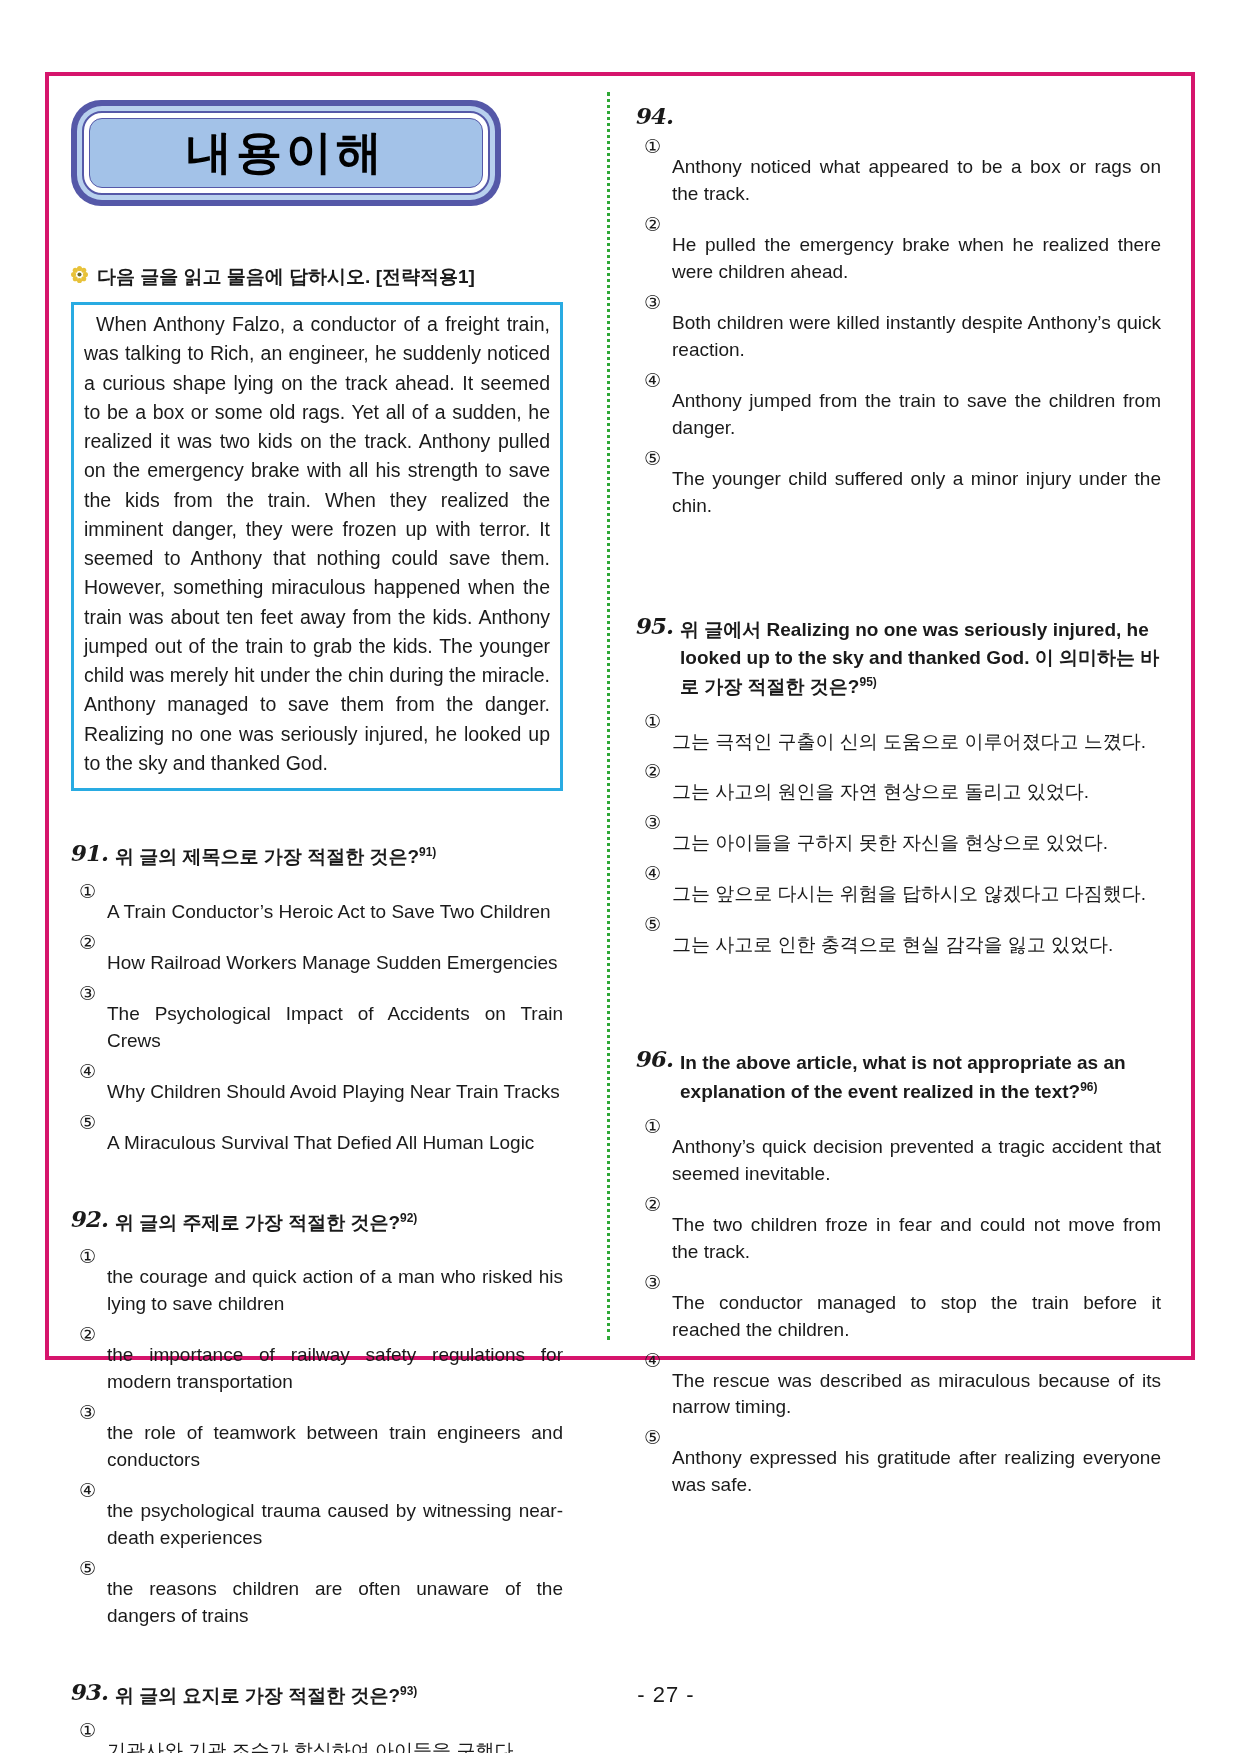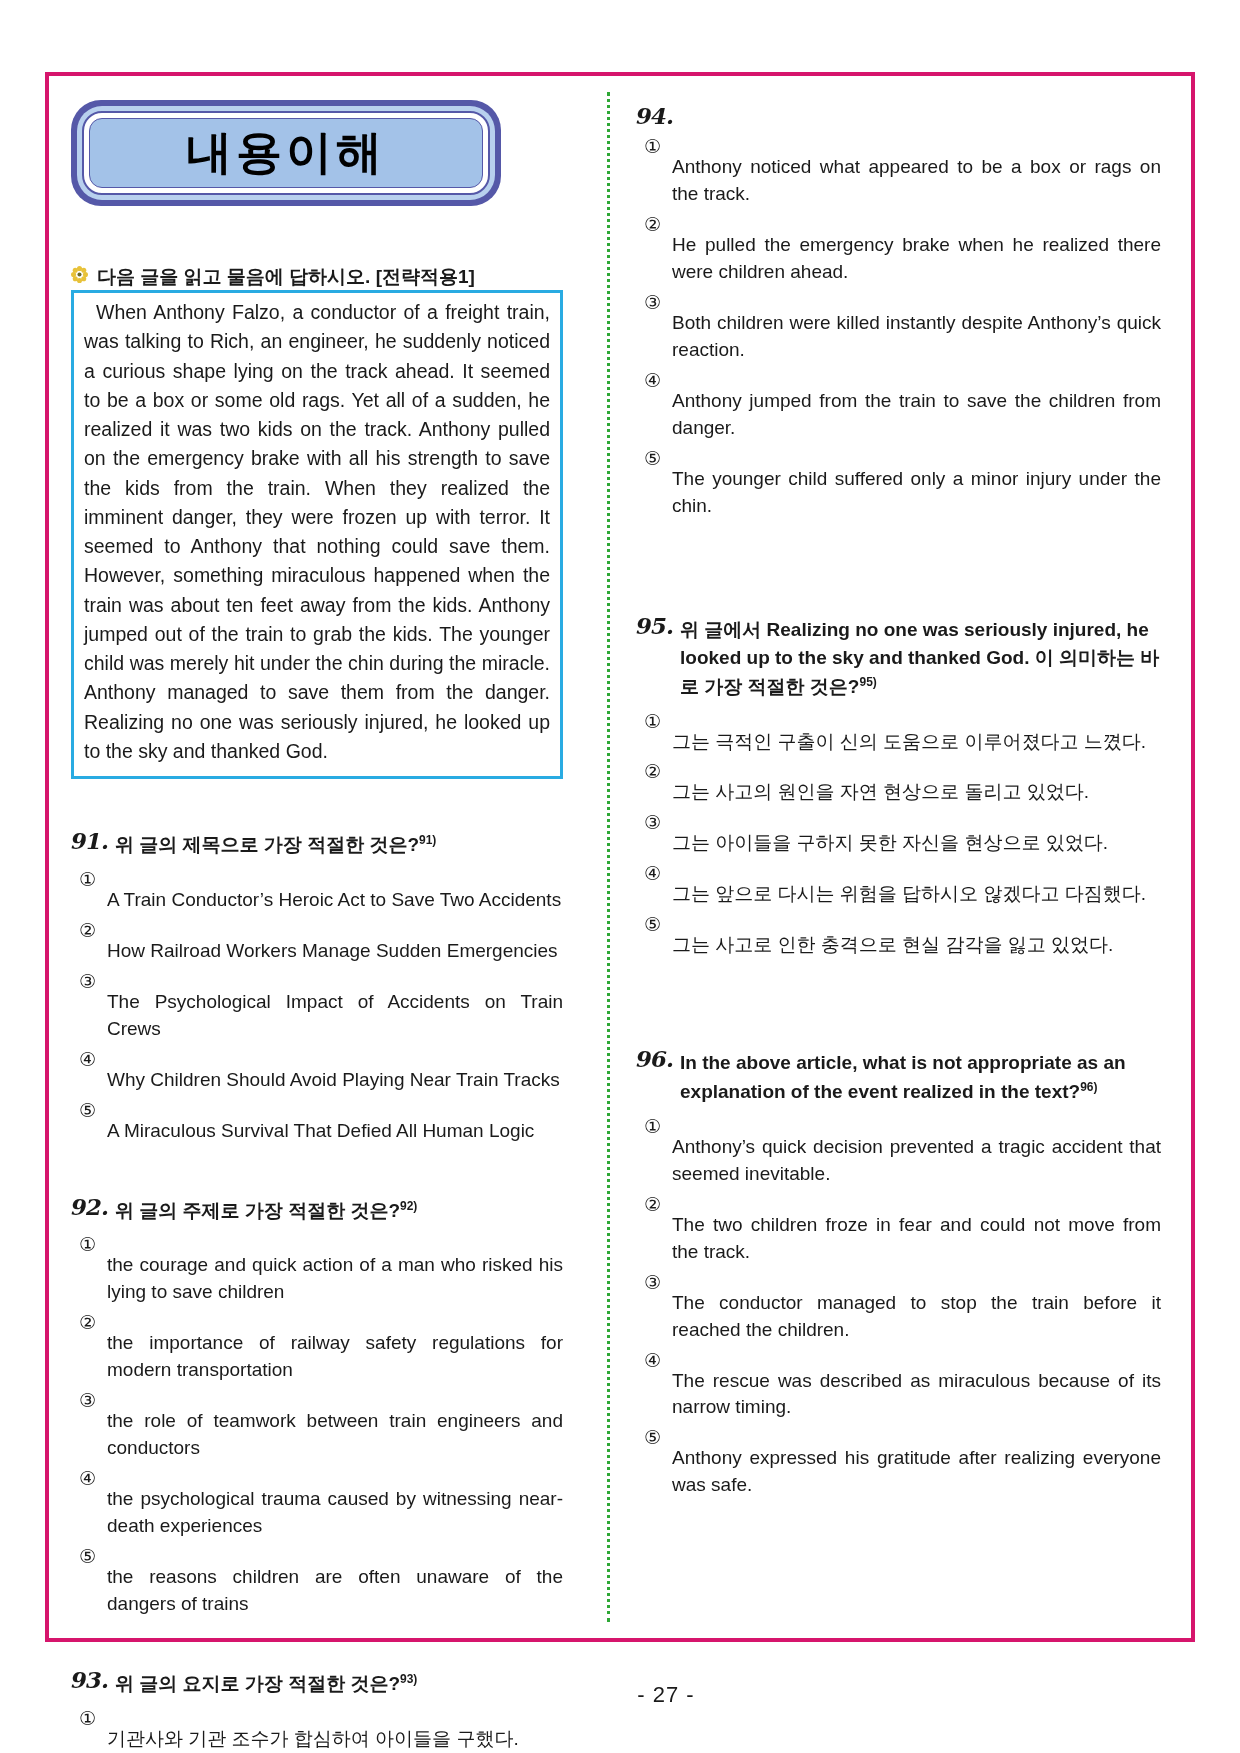--- a/index.html
+++ b/index.html
@@ -5,21 +5,21 @@
   * { box-sizing: border-box; }
   html,body { margin:0; padding:0; }
   body {
     width:1240px; height:1753px; position:relative;
     background:#ffffff; overflow:hidden;
     font-family:"Liberation Sans","DejaVu Sans",sans-serif;
     color:#1a1a1a;
   }
   .frame {
     position:absolute; left:45px; top:72px;
-    width:1150px; height:1570px;
+    width:1150px; height:1288px;
     border:4px solid #d6156c;
     background:#ffffff;
   }
   .content { display:flex; height:100%; padding:16px 0 16px 22px; }
   .col-left { width:492px; flex:0 0 492px; }
   .divider { border-left:3px dotted #2ea836; margin-left:44px; }
   .col-right { flex:1; padding:12px 30px 0 26px; }
 
   
   .b1 { margin-top:8px; width:430px; background:#5558a8; border-radius:30px; padding:6px; }
@@ -27,21 +27,21 @@
   .b3 { background:#ffffff; border:2px solid #5558a8; border-radius:20px; padding:5px; }
   .b4 { background:#a3c2e8; border:1px solid #5558a8; border-radius:13px; text-align:center; padding:10px 0 12px; }
   .page-title { font-size:46px; font-weight:bold; color:#000; letter-spacing:4px; line-height:1; }
 
   
   .instruction { margin-top:58px; display:flex; align-items:center; gap:9px;
     font-weight:bold; font-size:19px; }
   .flower { flex:0 0 auto; display:inline-block; }
 
   
-  .passage-box { border:3px solid #29abe2; padding:5px 10px 10px 10px; }
+  .passage-box { margin-top:12px; border:3px solid #29abe2; padding:5px 10px 10px 10px; }
   .passage-box p { margin:0; font-size:19.5px; line-height:1.5; text-align:justify; text-indent:12px; }
 
   
   .question { margin-top:50px; }
   .question.first { margin-top:0; }
   .q-head { display:flex; align-items:flex-start; }
   .q-num {
     font-family:"DejaVu Serif","Liberation Serif",serif;
     font-weight:bold; font-style:italic;
     font-size:23px; line-height:1; letter-spacing:-1px;
@@ -100,21 +100,21 @@
       </div>
 
       <section class="question">
         <div class="q-head">
           <span class="q-num">91.</span>
           <span class="q-stem"><span>위 글의 제목으로 가장 적절한 것은?</span><sup>91)</sup></span>
         </div>
         <ul class="options">
           <li class="option">
               <span class="marker">①</span>
-              <span class="opt-text">A Train Conductor’s Heroic Act to Save Two Accidents</span>
+              <span class="opt-text">A Train Conductor’s Heroic Act to Save Two Children</span>
             </li>
           <li class="option">
               <span class="marker">②</span>
               <span class="opt-text">How Railroad Workers Manage Sudden Emergencies</span>
             </li>
           <li class="option">
               <span class="marker">③</span>
               <span class="opt-text">The Psychological Impact of Accidents on Train Crews</span>
             </li>
           <li class="option">

